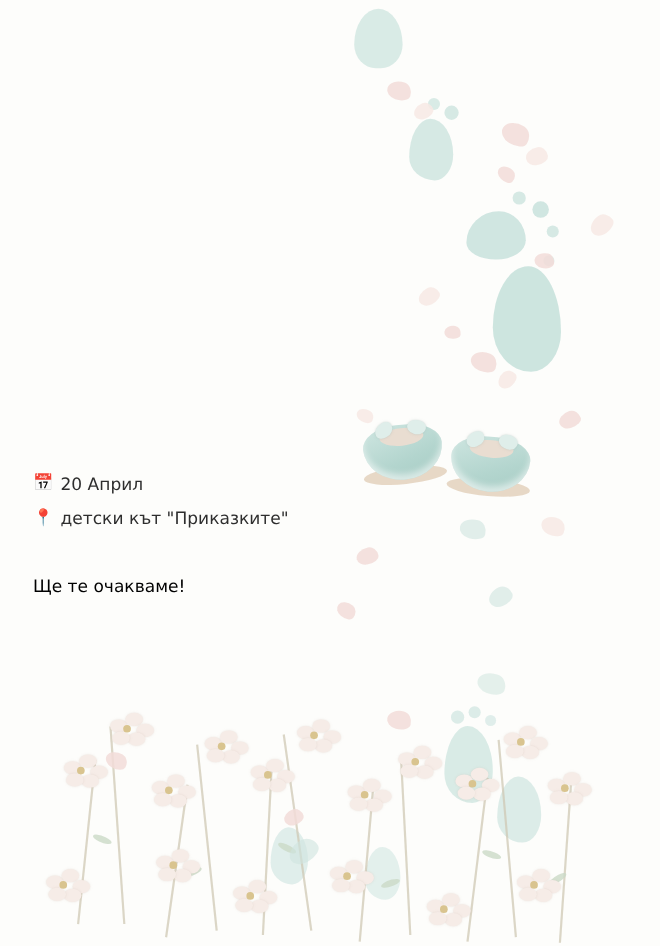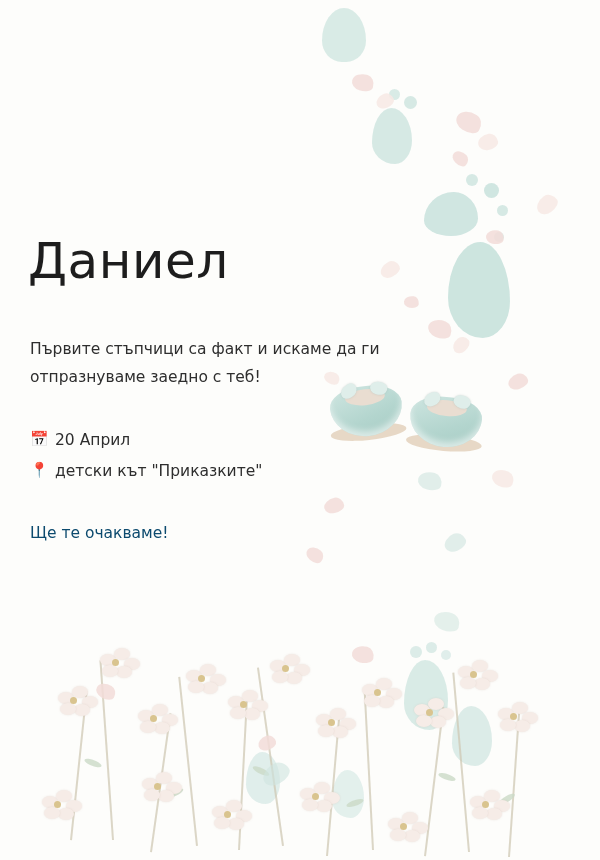--- a/index.html
+++ b/index.html
@@ -192,21 +192,21 @@
     width: 18px;
     display: inline-block;
     text-align: center;
   }
 
   .closing {
     position: absolute;
     left: 30px;
     top: 524px;
     font-size: 15.5px;
-    color: #0c4a6e;
+    color: #000000;
   }
 </style>
 </head>
 <body>
 
 <div class="card">
 
   <div class="art-layer">
 
     <div class="foot foot-sole" style="left:322px; top:8px; width:44px; height:54px; border-radius:50% 50% 45% 45% / 60% 60% 40% 40%; opacity:.55;"></div>
@@ -423,23 +423,21 @@
 
     <div class="petal" style="left:96px;top:684px;width:20px;height:15px;transform:rotate(30deg);"></div>
     <div class="petal" style="left:258px;top:736px;width:18px;height:14px;transform:rotate(-18deg);"></div>
     <div class="petal" style="left:352px;top:646px;width:22px;height:17px;transform:rotate(14deg);"></div>
     <div class="petal mint" style="left:262px;top:764px;width:28px;height:20px;transform:rotate(-30deg);opacity:.6;"></div>
     <div class="petal mint" style="left:434px;top:612px;width:26px;height:19px;transform:rotate(20deg);opacity:.55;"></div>
   </div>
 
   <div class="text-layer">
 
-    <div class="name">Даниел</div>
-
-    <div class="body-text">Първите стъпчици са факт и искаме да ги отпразнуваме заедно с теб!</div>
+
 
     <div class="details">
       <div class="detail-row">
         <span class="emoji">📅</span>
         <span>20 Април</span>
       </div>
       <div class="detail-row">
         <span class="emoji">📍</span>
         <span>детски кът "Приказките"</span>
       </div>

